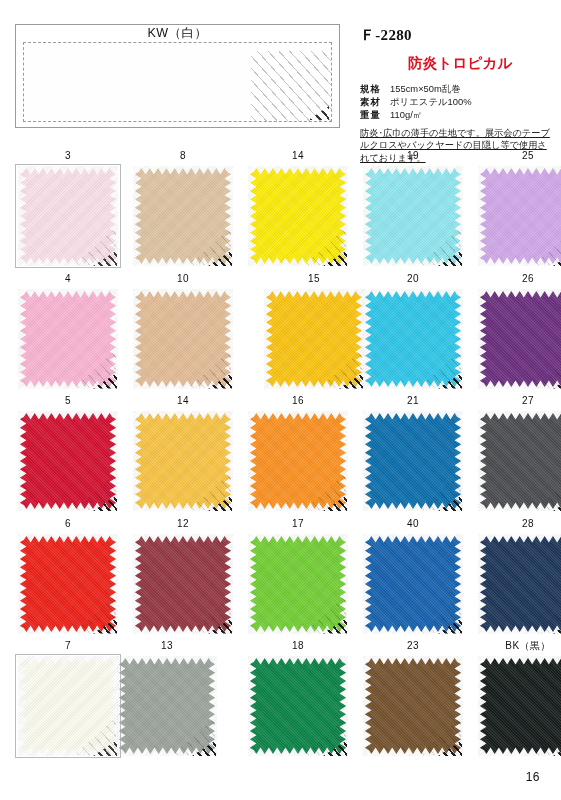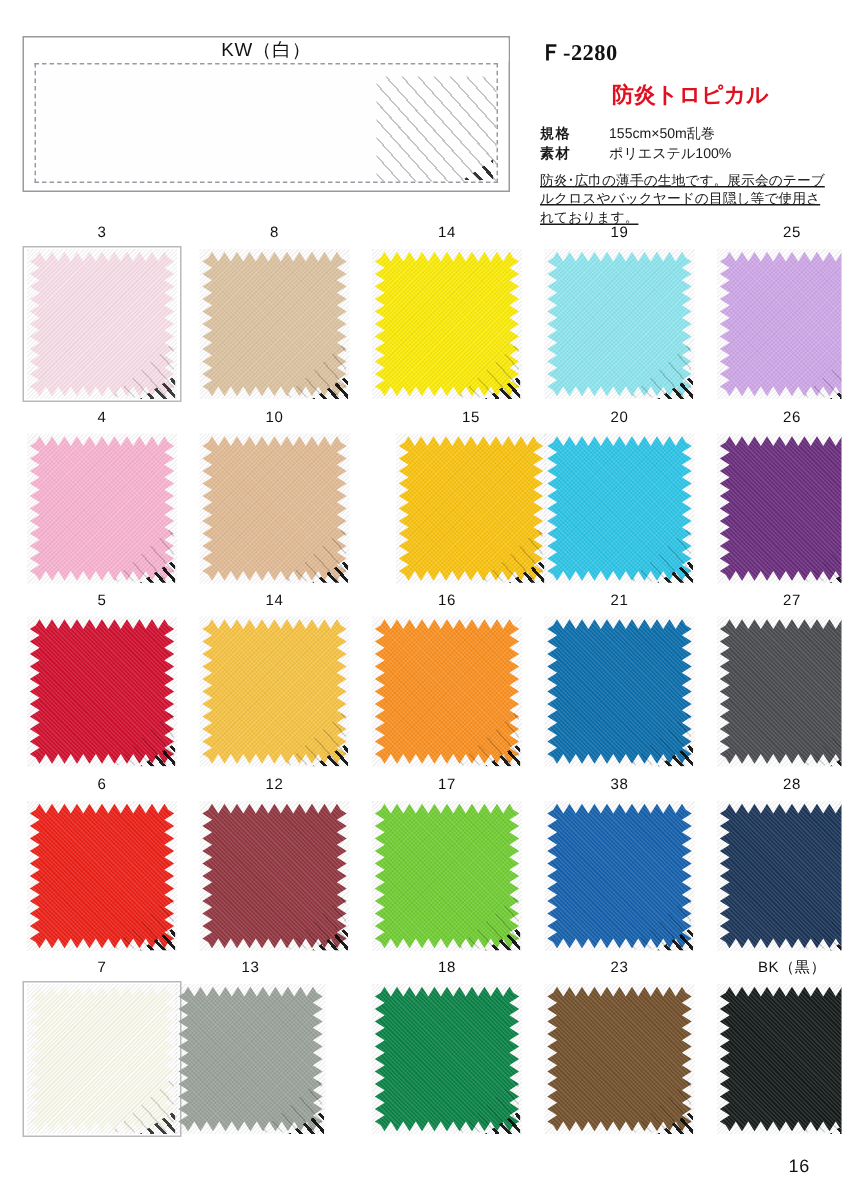--- a/index.html
+++ b/index.html
@@ -68,21 +68,21 @@
     flex-direction:column;
   }
   #product-code{
     font-size:15px;font-weight:bold;letter-spacing:.3px;color:#111;
     font-family:"Liberation Serif","DejaVu Serif",serif;
   }
   #product-name{
     font-size:14.5px;font-weight:bold;color:#e01020;letter-spacing:.2px;
   }
   .spec-row{
-    display:flex;gap:20px;font-size:9.4px;line-height:11.6px;color:#1a1a1a;
+    display:flex;gap:4px;font-size:9.4px;line-height:11.6px;color:#1a1a1a;
     margin-bottom:1.5px;
   }
   .spec-key{width:26px;font-weight:bold;flex:none;letter-spacing:1px;}
   .spec-val{white-space:nowrap;}
   #desc{
     margin-top:6px;font-size:9.2px;line-height:12.4px;color:#1a1a1a;
     width:192px;
     text-decoration:underline;
   }
 
@@ -189,20 +189,24 @@
       </div>
       <div id="spec-list">
           <div class="spec-row">
             <span class="spec-key">規格</span>
             <span class="spec-val">155cm×50m乱巻</span>
           </div>
           <div class="spec-row">
             <span class="spec-key">素材</span>
             <span class="spec-val">ポリエステル100%</span>
           </div>
+          <div class="spec-row">
+            <span class="spec-key">重量</span>
+            <span class="spec-val">110g/㎡</span>
+          </div>
         </div>
       <div id="desc">防炎･広巾の薄手の生地です。展示会のテーブルクロスやバックヤードの目隠し等で使用されております。</div>
     </div>
   </div>
 
   <div id="grid">
       <div class="row">
         <div class="cell" style="left: 0px;">
           <div class="swatch-num">3</div>
           <div class="swatch-wrap boxed">
@@ -473,21 +477,21 @@
                   <polygon points="4.20,8.40 8.36,1.89 12.53,8.40 16.69,1.89 20.85,8.40 25.02,1.89 29.18,8.40 33.35,1.89 37.51,8.40 41.67,1.89 45.84,8.40 50.00,1.89 54.16,8.40 58.33,1.89 62.49,8.40 66.65,1.89 70.82,8.40 74.98,1.89 79.15,8.40 83.31,1.89 87.47,8.40 91.64,1.89 95.80,8.40 91.60,4.20 98.11,8.36 91.60,12.53 98.11,16.69 91.60,20.85 98.11,25.02 91.60,29.18 98.11,33.35 91.60,37.51 98.11,41.67 91.60,45.84 98.11,50.00 91.60,54.16 98.11,58.33 91.60,62.49 98.11,66.65 91.60,70.82 98.11,74.98 91.60,79.15 98.11,83.31 91.60,87.47 98.11,91.64 91.60,95.80 95.80,91.60 91.64,98.11 87.47,91.60 83.31,98.11 79.15,91.60 74.98,98.11 70.82,91.60 66.65,98.11 62.49,91.60 58.33,98.11 54.16,91.60 50.00,98.11 45.84,91.60 41.67,98.11 37.51,91.60 33.35,98.11 29.18,91.60 25.02,98.11 20.85,91.60 16.69,98.11 12.53,91.60 8.36,98.11 4.20,91.60 8.40,95.80 1.89,91.64 8.40,87.47 1.89,83.31 8.40,79.15 1.89,74.98 8.40,70.82 1.89,66.65 8.40,62.49 1.89,58.33 8.40,54.16 1.89,50.00 8.40,45.84 1.89,41.67 8.40,37.51 1.89,33.35 8.40,29.18 1.89,25.02 8.40,20.85 1.89,16.69 8.40,12.53 1.89,8.36 8.40,4.20" fill="#72ce35"></polygon>
                 </svg>
               </div>
               <div class="weave"></div>
               <div class="threads"></div>
               <div class="threads-dark"></div>
             </div>
           </div>
         </div>
         <div class="cell" style="left: 345px;">
-          <div class="swatch-num">38</div>
+          <div class="swatch-num">40</div>
           <div class="swatch-wrap">
             <div class="fabric">
               <div class="zz">
                 <svg viewBox="0 0 100 100" preserveAspectRatio="none" aria-hidden="true">
                   <polygon points="4.20,8.40 8.36,1.89 12.53,8.40 16.69,1.89 20.85,8.40 25.02,1.89 29.18,8.40 33.35,1.89 37.51,8.40 41.67,1.89 45.84,8.40 50.00,1.89 54.16,8.40 58.33,1.89 62.49,8.40 66.65,1.89 70.82,8.40 74.98,1.89 79.15,8.40 83.31,1.89 87.47,8.40 91.64,1.89 95.80,8.40 91.60,4.20 98.11,8.36 91.60,12.53 98.11,16.69 91.60,20.85 98.11,25.02 91.60,29.18 98.11,33.35 91.60,37.51 98.11,41.67 91.60,45.84 98.11,50.00 91.60,54.16 98.11,58.33 91.60,62.49 98.11,66.65 91.60,70.82 98.11,74.98 91.60,79.15 98.11,83.31 91.60,87.47 98.11,91.64 91.60,95.80 95.80,91.60 91.64,98.11 87.47,91.60 83.31,98.11 79.15,91.60 74.98,98.11 70.82,91.60 66.65,98.11 62.49,91.60 58.33,98.11 54.16,91.60 50.00,98.11 45.84,91.60 41.67,98.11 37.51,91.60 33.35,98.11 29.18,91.60 25.02,98.11 20.85,91.60 16.69,98.11 12.53,91.60 8.36,98.11 4.20,91.60 8.40,95.80 1.89,91.64 8.40,87.47 1.89,83.31 8.40,79.15 1.89,74.98 8.40,70.82 1.89,66.65 8.40,62.49 1.89,58.33 8.40,54.16 1.89,50.00 8.40,45.84 1.89,41.67 8.40,37.51 1.89,33.35 8.40,29.18 1.89,25.02 8.40,20.85 1.89,16.69 8.40,12.53 1.89,8.36 8.40,4.20" fill="#1762ae"></polygon>
                 </svg>
               </div>
               <div class="weave"></div>
               <div class="threads"></div>
               <div class="threads-dark"></div>

